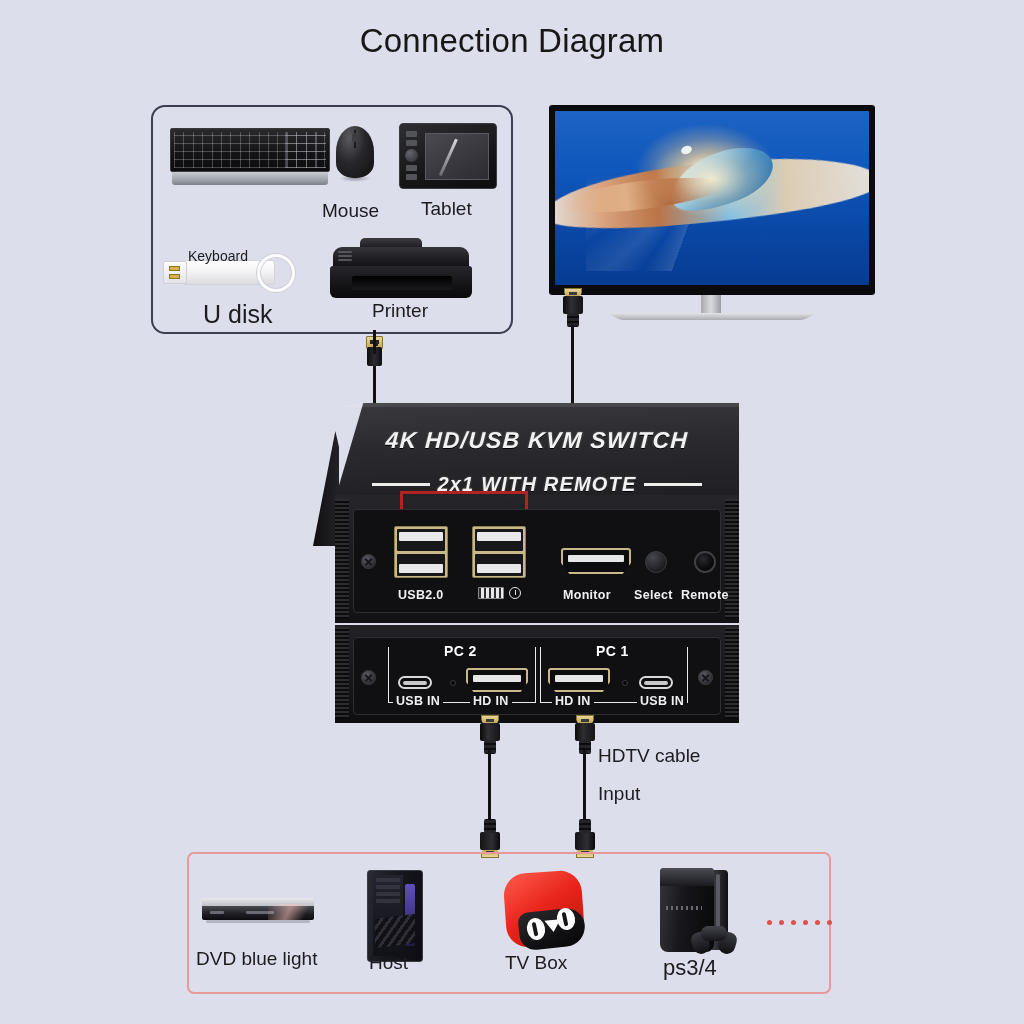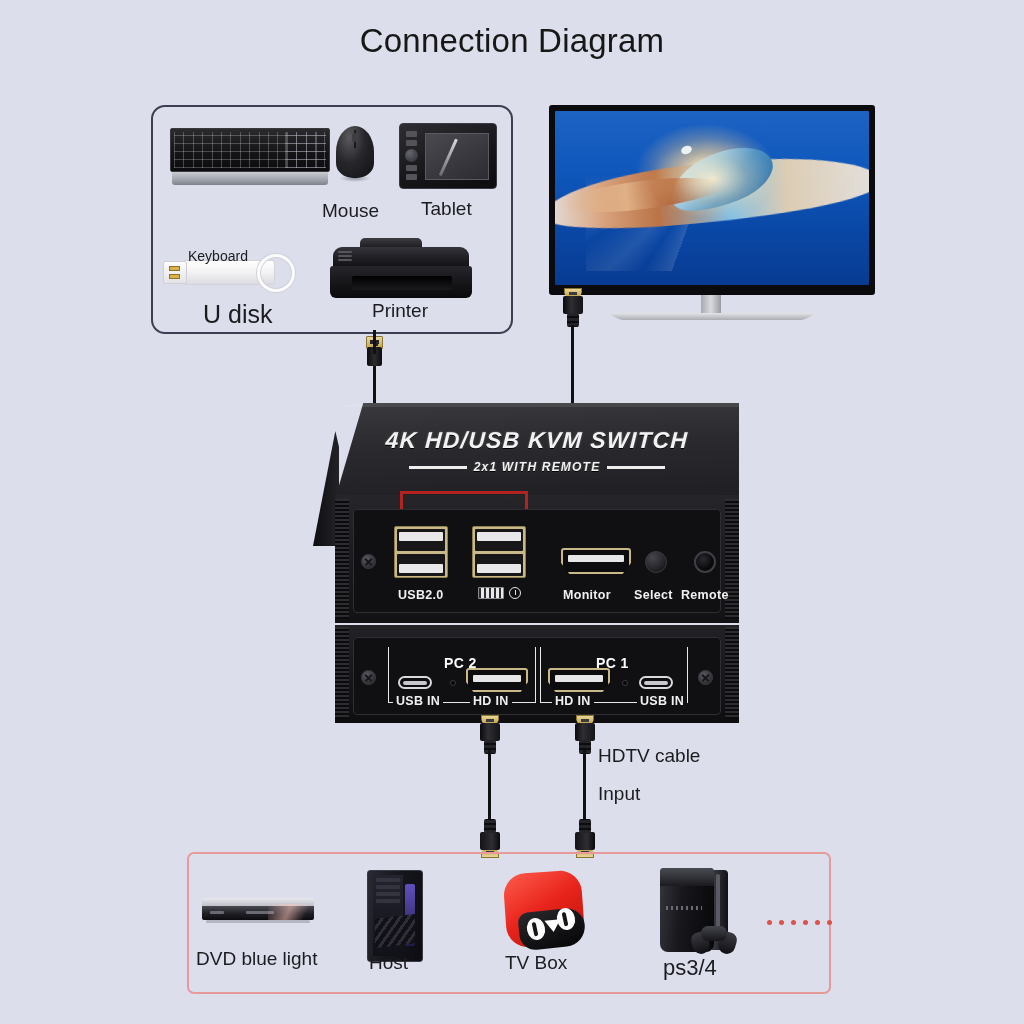--- a/index.html
+++ b/index.html
@@ -151,21 +151,21 @@
     background:linear-gradient(180deg,#222226 0%,#17171b 55%,#0e0e11 100%);}
   .fins{position:absolute;width:14px;
     background:repeating-linear-gradient(180deg,#2c2c31 0 2px,#0b0b0d 2px 4px);}
   .fins.l1{left:22px;top:96px;height:120px;} .fins.r1{left:412px;top:96px;height:120px;}
   .fins.l2{left:22px;top:224px;height:92px;} .fins.r2{left:412px;top:224px;height:92px;}
 
   .brand{position:absolute;left:44px;top:24px;width:360px;text-align:center;
     color:#f2f2f4;font-weight:bold;font-style:italic;letter-spacing:1.2px;
     text-shadow:0 1px 0 #000,0 0 2px rgba(255,255,255,.35);}
   .brand .b1{font-size:23px;transform:skewX(-3deg);}
-  .brand .b2{font-size:12px;margin-top:6px;display:flex;align-items:center;justify-content:center;gap:7px;}
+  .brand .b2{font-size:20px;margin-top:19px;display:flex;align-items:center;justify-content:center;gap:7px;}
   .brand .b2 i{display:block;height:3px;background:#eee;flex:0 0 58px;}
 
   .panel{position:absolute;background:#101013;border-radius:4px;border:1px solid #2e2e33;box-sizing:border-box;}
   .panel.front{left:40px;top:106px;width:368px;height:104px;}
   .panel.rear{left:40px;top:234px;width:368px;height:78px;}
   .screw{position:absolute;width:15px;height:15px;border-radius:50%;
     background:radial-gradient(circle at 35% 30%,#5a5a62,#1c1c20);border:1px solid #3d3d44;box-sizing:border-box;}
   .screw:before,.screw:after{content:"";position:absolute;left:2px;top:6px;width:9px;height:1.5px;background:#17171a;}
   .screw:before{transform:rotate(45deg);} .screw:after{transform:rotate(-45deg);}
 
@@ -182,21 +182,21 @@
   .jack{position:absolute;width:22px;height:22px;border-radius:50%;
     background:radial-gradient(circle at 40% 35%,#2a2a30 0%,#0a0a0c 60%);border:2px solid #3f3f46;box-sizing:border-box;}
   .dipsw{position:absolute;width:26px;height:12px;background:#e9e9ec;border:1px solid #8b8b90;box-sizing:border-box;border-radius:1px;
     background-image:repeating-linear-gradient(90deg,#2b2b30 0 2px,#e9e9ec 2px 5px);}
   .clockicon{position:absolute;width:12px;height:12px;border-radius:50%;border:1.5px solid #e4e4e7;box-sizing:border-box;}
   .clockicon:after{content:"";position:absolute;left:4.5px;top:1.5px;width:1.5px;height:5px;background:#e4e4e7;}
   .port-lbl{position:absolute;color:#f0f0f2;font-size:12.5px;font-weight:bold;white-space:nowrap;letter-spacing:.3px;}
   .typec{position:absolute;width:34px;height:13px;background:#0d0d10;border:2px solid #d9d9dd;box-sizing:border-box;border-radius:7px;}
   .typec i{position:absolute;left:3px;top:2.5px;right:3px;bottom:2.5px;background:#c8c8cc;border-radius:4px;}
   .grpline{position:absolute;border:1.5px solid #e9e9ec;border-top:none;box-sizing:border-box;}
-  .grp-title{position:absolute;color:#fff;font-size:14px;font-weight:bold;background:#101013;padding:16px 5px;letter-spacing:.4px;}
+  .grp-title{position:absolute;color:#fff;font-size:14px;font-weight:bold;background:#101013;padding:4px 5px;letter-spacing:.4px;}
   .dot-small{position:absolute;width:6px;height:6px;border-radius:50%;background:#050506;border:1px solid #3a3a40;box-sizing:border-box;}
 
   
   .cable{position:absolute;background:#111114;}
   .cable.v{width:3px;} .cable.h{height:3px;}
   .usbplug{position:absolute;width:17px;height:30px;}
   .usbplug .shell{position:absolute;left:1px;top:11px;width:15px;height:19px;background:linear-gradient(90deg,#0d0d10,#2b2b30,#0d0d10);border-radius:2px;}
   .usbplug .tip{position:absolute;left:0;top:0;width:17px;height:13px;background:linear-gradient(180deg,#e3c濃,#c7aa55);
     background:linear-gradient(180deg,#e9d79a,#c4a64e);border:1px solid #8a7530;box-sizing:border-box;border-radius:1px;}
   .usbplug .tip b{position:absolute;background:#26262a;}

